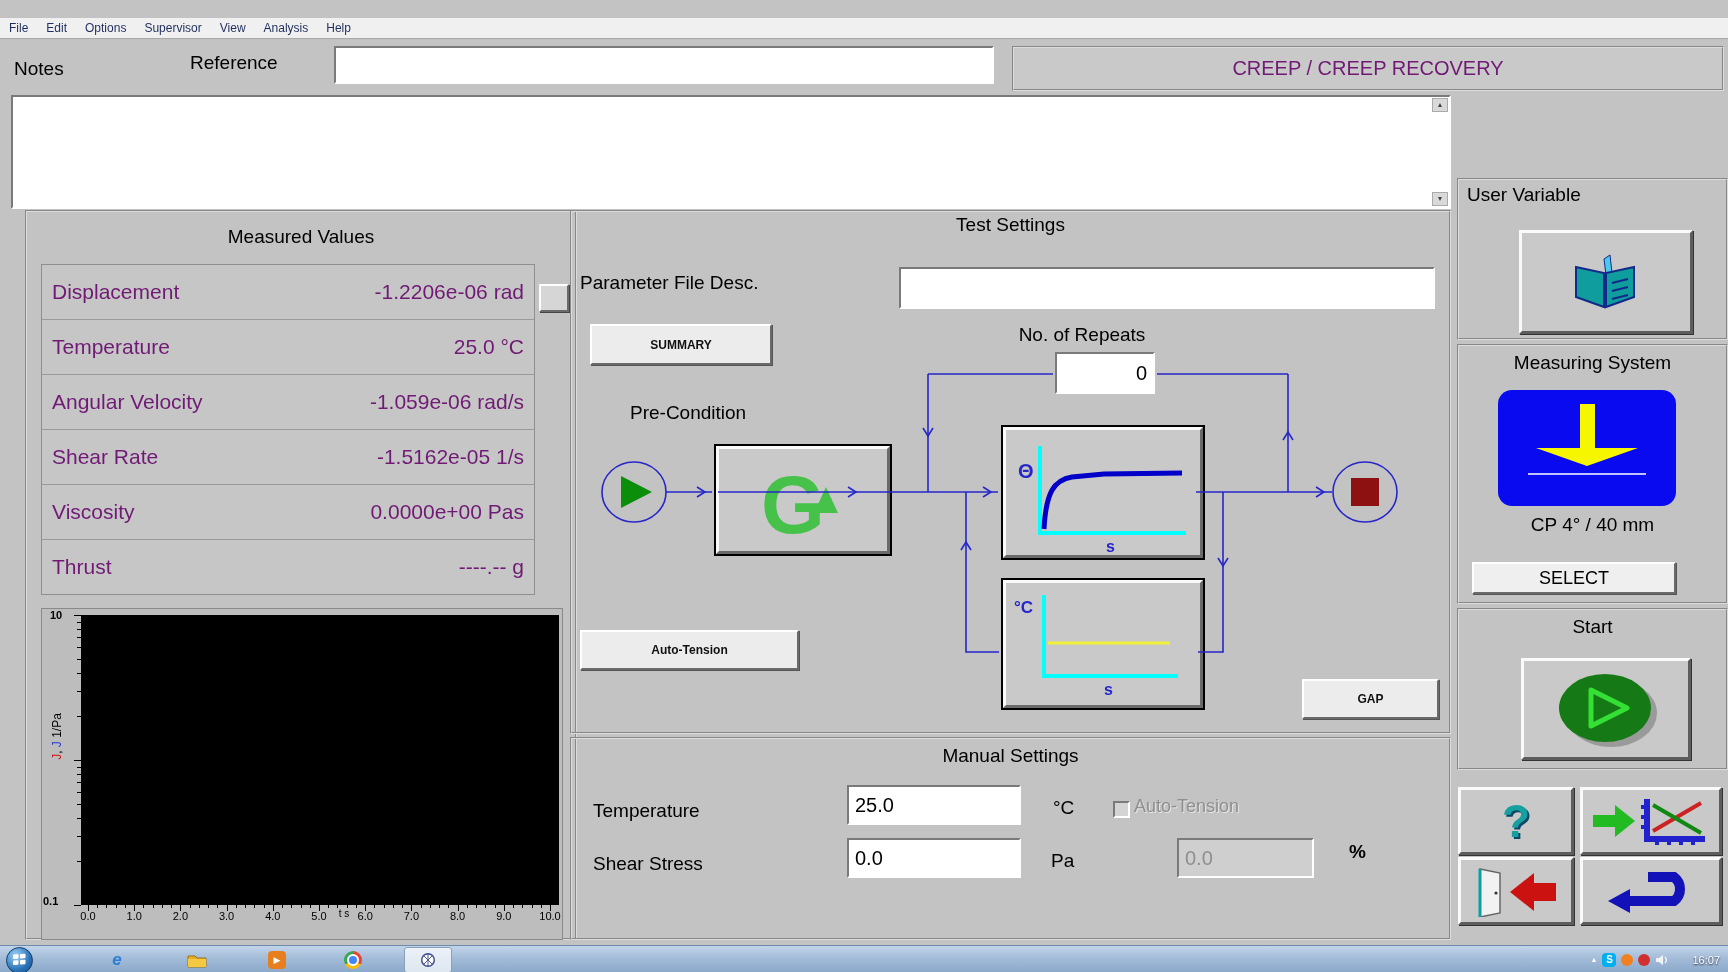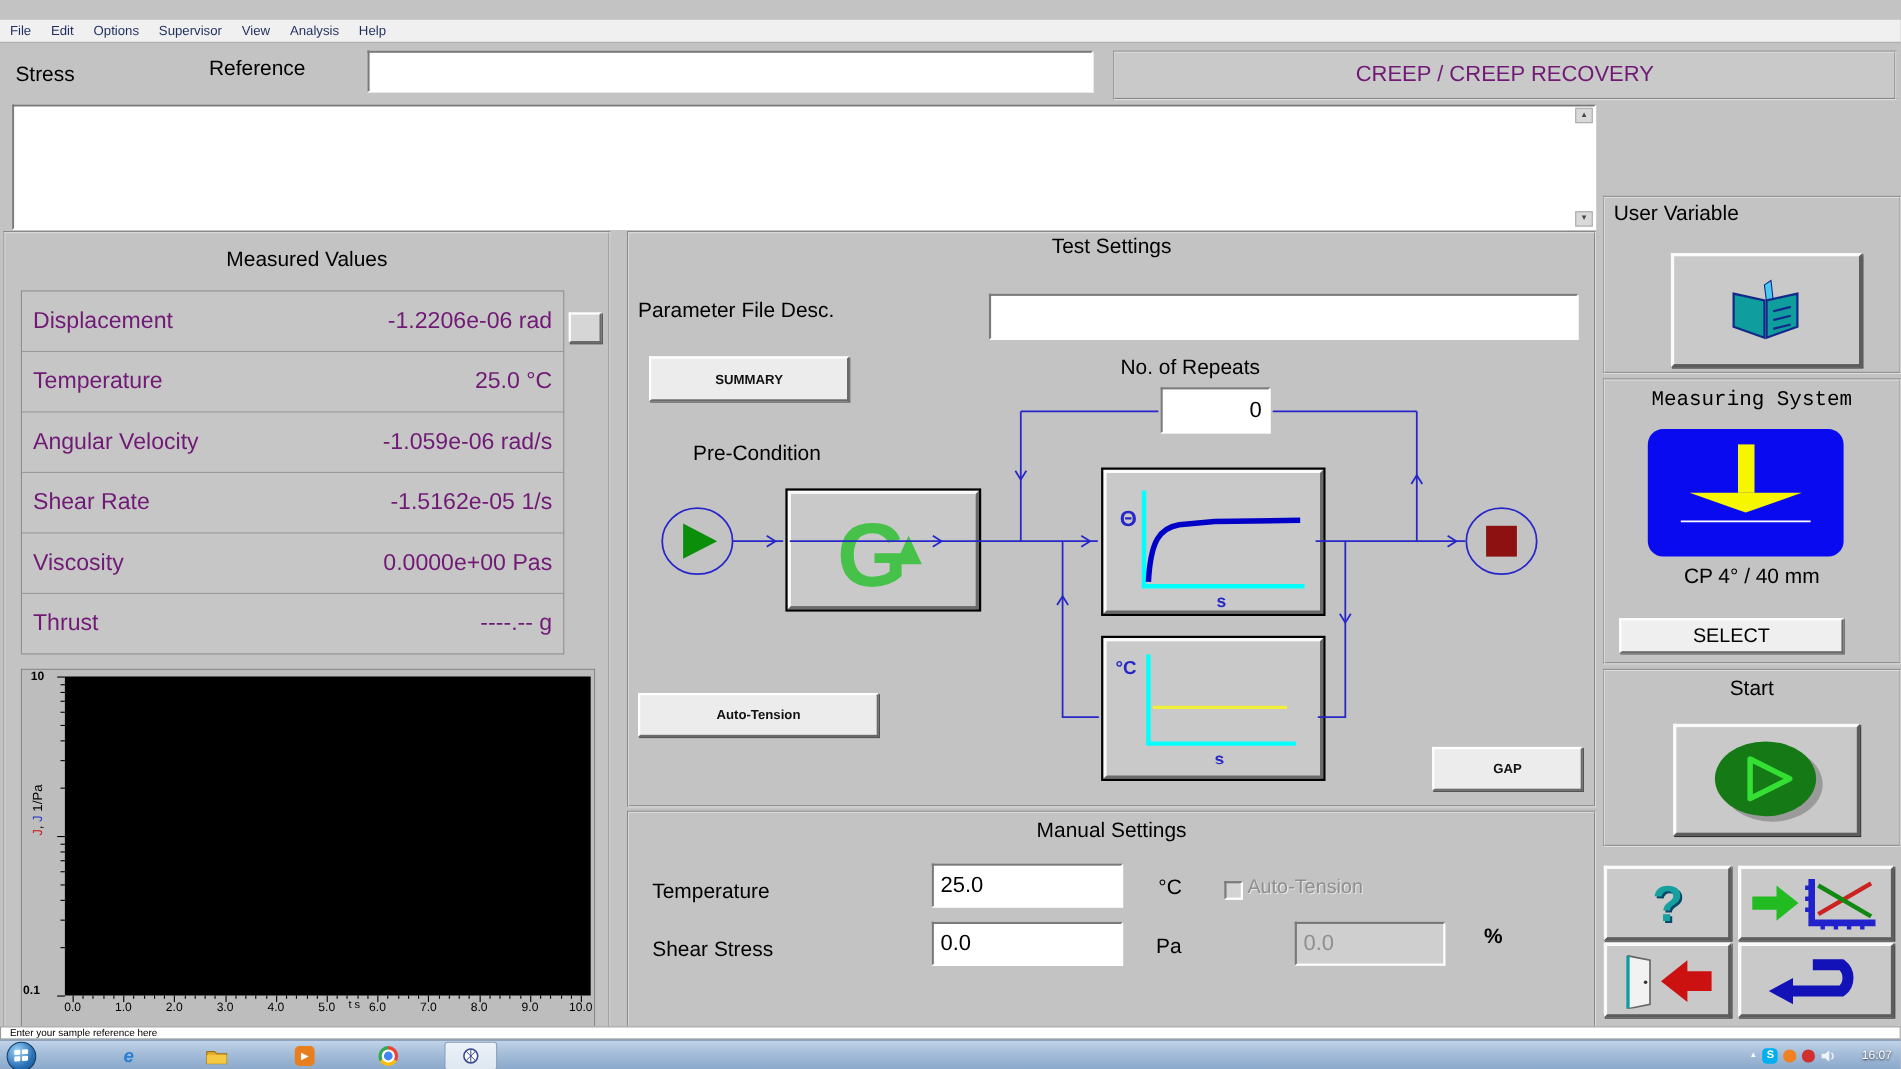--- a/index.html
+++ b/index.html
@@ -43,21 +43,21 @@
   .creep-hdr{left:1012px;top:46px;width:708px;height:41px;display:flex;align-items:center;
     justify-content:center;font-size:20px;color:#701a75;background:#c9c9c9;}
   .notes-box{left:11px;top:95px;width:1436px;height:110px;}
   .notes-box textarea{width:100%;height:100%;border:none;resize:none;outline:none;
     font-family:"Liberation Sans",sans-serif;font-size:15px;background:#fff;box-sizing:border-box;}
   .nscroll-up,.nscroll-dn{position:absolute;right:1px;width:14px;height:12px;font-size:7px;
     line-height:12px;text-align:center;color:#444;background:#d9d9d9;border:1px solid #aaa;}
   .nscroll-up{top:1px;} .nscroll-dn{bottom:1px;}
 
   
-  .mv-panel{left:3px;top:210px;width:548px;height:726px;}
+  .mv-panel{left:25px;top:210px;width:548px;height:726px;}
   .panel-title{position:absolute;left:0;width:100%;text-align:center;font-size:19px;color:#000;}
   .mrows{position:absolute;left:14px;top:52px;width:492px;border:1px solid #8f8f8f;background:#c6c6c6;}
   .mrow{height:54px;border-bottom:1px solid #9a9a9a;display:flex;align-items:center;
     justify-content:space-between;padding:0 10px;}
   .mrow:last-child{border-bottom:none;}
   .sqbtn{left:512px;top:72px;width:26px;height:24px;background:#d6d6d6;border:2px solid;
     border-color:#fff #6a6a6a #6a6a6a #fff;box-shadow:1px 1px 0 #444;}
 
   
   #chart-area{left:14px;top:396px;width:520px;height:330px;background:#bdbdbd;border:1px solid #8a8a8a;}
@@ -108,21 +108,21 @@
 
   <span class="menu-item">File</span>
       <span class="menu-item">Edit</span>
       <span class="menu-item">Options</span>
       <span class="menu-item">Supervisor</span>
       <span class="menu-item">View</span>
       <span class="menu-item">Analysis</span>
       <span class="menu-item">Help</span>
     </div>
 
-  <div class="abs lbl19" style="left:14px;top:58px;">Stress</div>
+  <div class="abs lbl19" style="left:14px;top:58px;">Notes</div>
   <div class="abs lbl19" style="left:190px;top:52px;">Reference</div>
   <input class="field" style="left: 334px; top: 46px; width: 660px; height: 38px;" value="">
   <div class="abs creep-hdr groove">CREEP / CREEP RECOVERY</div>
 
   <div class="abs notes-box sunken">
     <textarea style=""></textarea>
     <div class="nscroll-up">▲</div>
     <div class="nscroll-dn">▼</div>
   </div>
 
@@ -340,21 +340,21 @@
       <svg width="84" height="62" viewBox="0 0 84 62">
         <polygon points="40,8 46,4 48,22 42,24" fill="#49c8f0" stroke="#13298a" stroke-width="1"></polygon>
         <polygon points="12,16 40,22 40,56 12,46" fill="#0f9d9d" stroke="#13298a" stroke-width="2"></polygon>
         <polygon points="70,16 42,22 42,56 70,46" fill="#0f9d9d" stroke="#13298a" stroke-width="2"></polygon>
         <path d="M48 32 L64 28 M48 40 L64 36 M48 48 L64 44" stroke="#13298a" stroke-width="2" fill="none"></path>
       </svg>
     </div>
   </div>
 
   <div class="abs sb groove" style="top:344px;height:256px;">
-    <div class="panel-title" style="top:6px;font-family:Liberation Mono, monospace;">Measuring System</div>
+    <div class="panel-title" style="top:6px;">Measuring System</div>
     <div class="blue-ico">
       <svg width="178" height="116" viewBox="0 0 178 116">
         <rect x="82" y="14" width="15" height="44" fill="#f6f600"></rect>
         <polygon points="38,58 140,58 89,76" fill="#f6f600"></polygon>
         <line x1="30" y1="84" x2="148" y2="84" stroke="#ffffff" stroke-width="1.5"></line>
       </svg>
     </div>
     <div class="panel-title" style="top:168px;">CP 4° / 40 mm</div>
     <div class="select-btn">SELECT</div>
   </div>
@@ -390,21 +390,20 @@
       <polygon points="88,18 66,18 66,8 42,27 66,46 66,36 88,36" fill="#cc1111"></polygon>
     </svg>
   </div>
   <div class="abs bigbtn" style="left:1580px;top:857px;width:136px;height:62px;">
     <svg width="110" height="52" viewBox="0 0 110 52">
       <path d="M32 36 H78 a15 15 0 0 0 0 -24 H52" stroke="#1212b8" stroke-width="10" fill="none"></path>
       <polygon points="34,24 34,48 12,36" fill="#1212b8"></polygon>
     </svg>
   </div>
 
-  <div class="abs statusbar">Enter your sample reference here</div>
 
   <div class="abs taskbar">
     <div class="orb">
       <svg width="25" height="25" viewBox="0 0 25 25">
         <rect x="6" y="7" width="5.5" height="4.5" rx="1" fill="#fff" transform="skewY(-4)"></rect>
         <rect x="13" y="7" width="5.5" height="4.5" rx="1" fill="#fff" transform="skewY(-4)"></rect>
         <rect x="6" y="13" width="5.5" height="4.5" rx="1" fill="#fff" transform="skewY(-4)"></rect>
         <rect x="13" y="13" width="5.5" height="4.5" rx="1" fill="#fff" transform="skewY(-4)"></rect>
       </svg>
     </div>

